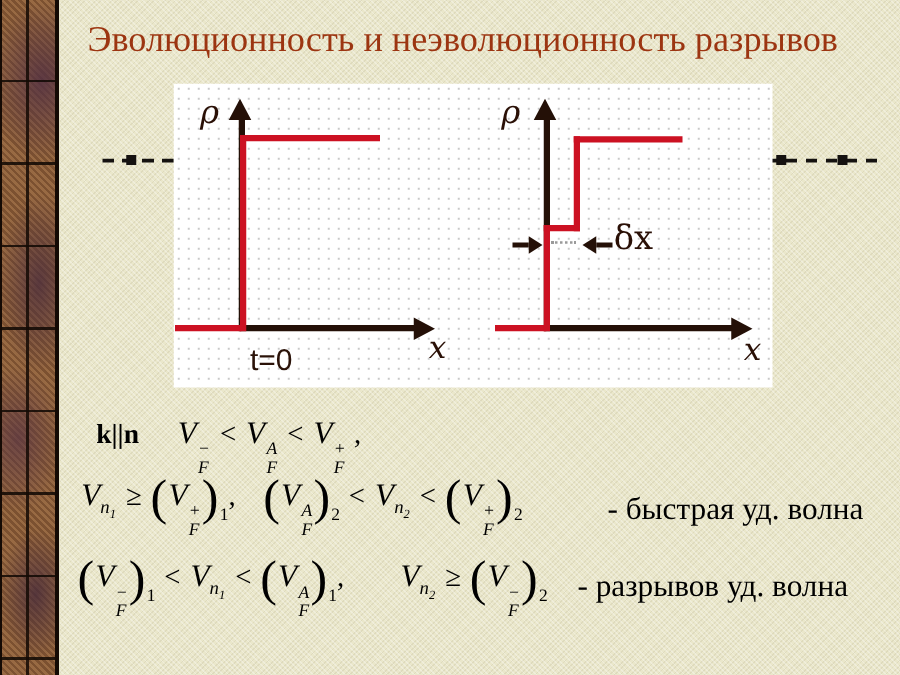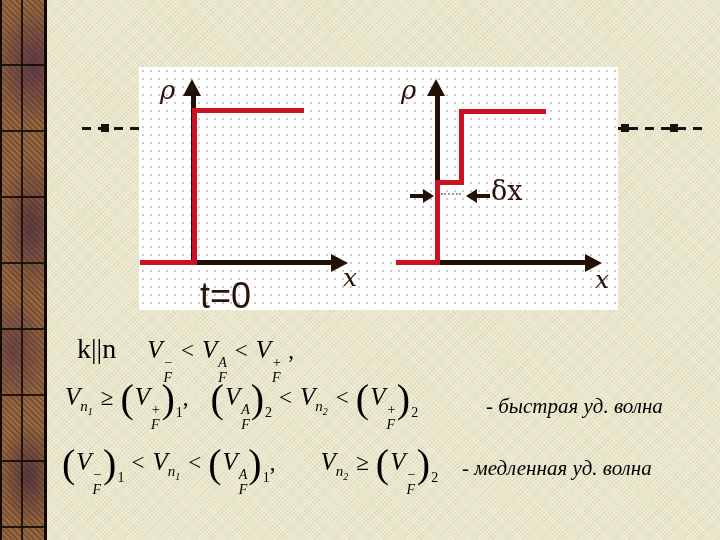--- a/index.html
+++ b/index.html
@@ -34,45 +34,46 @@
   .red{position:absolute;background:#cc1122;z-index:3;}
   .tri-up{position:absolute;width:0;height:0;border-left:9px solid transparent;border-right:9px solid transparent;border-bottom:17px solid #241007;z-index:2;}
   .tri-right{position:absolute;width:0;height:0;border-top:9px solid transparent;border-bottom:9px solid transparent;border-left:17px solid #241007;z-index:2;}
   .tri-right-sm{position:absolute;width:0;height:0;border-top:7px solid transparent;border-bottom:7px solid transparent;border-left:11px solid #241007;z-index:4;}
   .tri-left-sm{position:absolute;width:0;height:0;border-top:7px solid transparent;border-bottom:7px solid transparent;border-right:11px solid #241007;z-index:4;}
   .aline{position:absolute;background:#241007;z-index:4;}
   .dotline{position:absolute;border-top:2px dotted #9a9a9a;z-index:1;}
   .glabel{position:absolute;color:#2a1006;z-index:5;white-space:nowrap;}
   .rho{font-size:26px;font-style:italic;font-family:"DejaVu Serif",serif;}
   .xl{font-size:25px;font-style:italic;font-family:"DejaVu Serif",serif;}
-  .tl{font-family:"Liberation Sans",sans-serif;font-size:36px;color:#2a1208;}
+  .tl{font-family:"Liberation Sans",sans-serif;font-size:24px;color:#2a1208;}
   .dxl{font-size:27px;font-family:"DejaVu Serif",serif;}
   
   .mrow{position:absolute;white-space:nowrap;}
-  .kn{font-family:"Liberation Serif",serif;font-weight:normal;font-size:28px;color:#000;}
+  .kn{font-family:"Liberation Serif",serif;font-weight:bold;font-size:22px;color:#000;}
   .math{font-family:"Liberation Serif",serif;font-style:italic;font-size:25px;color:#000;}
   .mop{font-style:normal;margin:0 7px;font-size:23px;}
   .mtxt{font-style:normal;font-size:23px;}
   .vterm{margin:0 1px;}
   .stack{display:inline-flex;flex-direction:column;align-items:flex-start;font-size:14px;line-height:1.05;vertical-align:-9px;margin-left:1px;}
   .stack .sup{min-height:14px;}
   .stack .sub{min-height:14px;}
   .nsub{font-size:15px;}
   .nn{font-size:10px;vertical-align:-4px;}
   .paren{font-style:normal;font-size:40px;line-height:0;vertical-align:-7px;font-weight:300;font-family:"Liberation Serif",serif;}
   .gsub{font-style:normal;font-size:14px;vertical-align:-12px;margin-left:1px;}
-  .wavelabel{position:absolute;font-family:"Liberation Serif",serif;font-size:21px;color:#000;white-space:nowrap;font-style:italic;}
+  .wavelabel{position:absolute;font-family:"Liberation Serif",serif;font-size:25px;color:#000;white-space:nowrap;}
 </style>
 </head>
 <body>
 
 <div id="slide">
 
   <div class="strip"></div>
 
+  <h1 id="title">Эволюционность и неэволюционность разрывов</h1>
 
   <div class="deco deco-l">
     <span class="dsq" style="left:19px"></span>
   </div>
   <div class="deco deco-r">
     <span class="dsq" style="left:8px"></span>
     <span class="dsq" style="left:57px"></span>
   </div>
 
   <div class="panel">
@@ -140,15 +141,15 @@
             <span class="sup">−</span>
             <span class="sub">F</span>
           </span></span><span class="paren">)</span><span class="gsub">1</span><span class="mop">&lt;</span><span class="vterm"><span class="vbase">V</span><sub class="nsub"><span class="nbase">n</span><span class="nn">1</span></sub></span><span class="mop">&lt;</span><span class="paren">(</span><span class="vterm"><span class="vbase">V</span><span class="stack">
             <span class="sup">A</span>
             <span class="sub">F</span>
           </span></span><span class="paren">)</span><span class="gsub">1</span><span class="mtxt">,</span><span style="display: inline-block; width: 44px;"></span><span class="vterm"><span class="vbase">V</span><sub class="nsub"><span class="nbase">n</span><span class="nn">2</span></sub></span><span class="mop">≥</span><span class="paren">(</span><span class="vterm"><span class="vbase">V</span><span class="stack">
             <span class="sup">−</span>
             <span class="sub">F</span>
           </span></span><span class="paren">)</span><span class="gsub">2</span></span>
   </div>
-  <div class="wavelabel" style="left:462px;top:456px">- медленная уд. волна</div>
+  <div class="wavelabel" style="left:462px;top:456px">- разрывов уд. волна</div>
 
 </div>
 
 </body></html>

